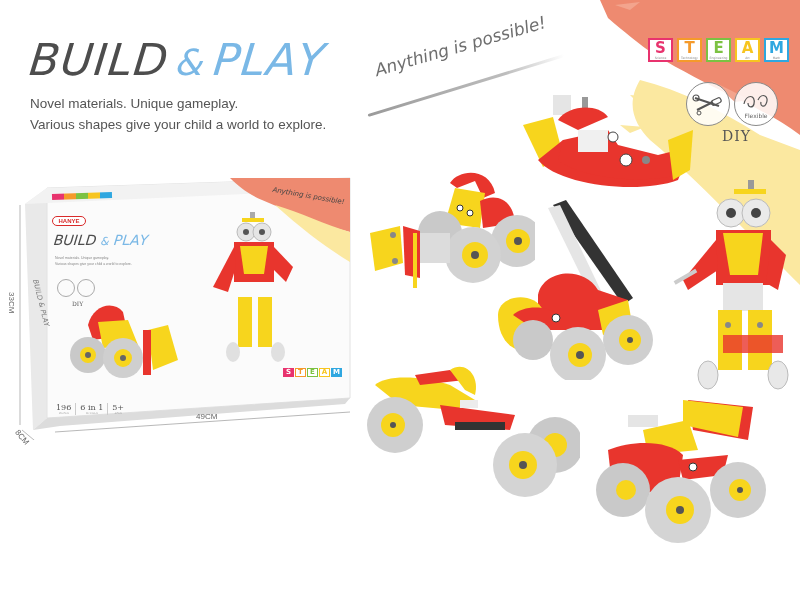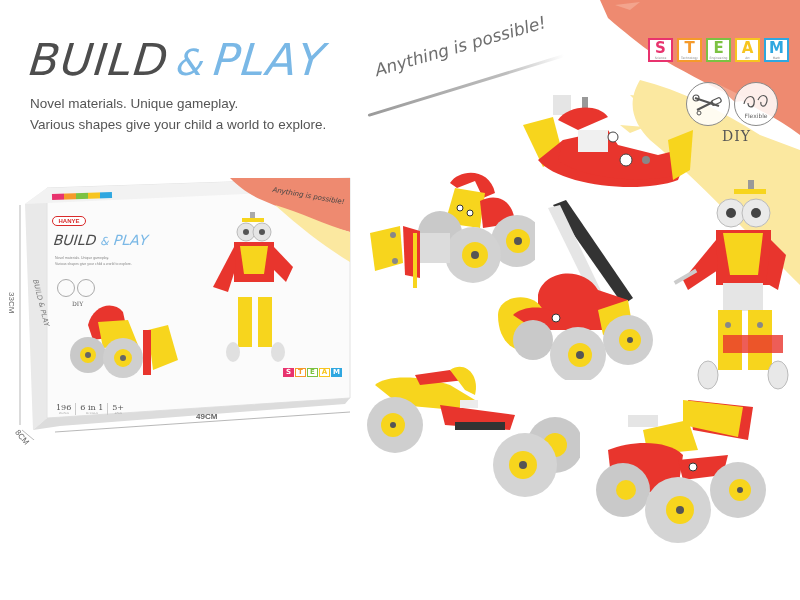--- a/index.html
+++ b/index.html
@@ -195,21 +195,21 @@
     <path d="M32,34 L60,34 L56,62 L36,62 Z" fill="#f7d51d"></path>
     <path d="M26,35 L5,75 L20,80 L28,55 Z" fill="#e8352d"></path>
     <path d="M66,35 L85,55 L78,70 L66,58 Z" fill="#e8352d"></path>
     <rect x="30" y="85" width="14" height="50" fill="#f7d51d"></rect>
     <rect x="50" y="85" width="14" height="50" fill="#f7d51d"></rect>
     <ellipse cx="25" cy="140" rx="7" ry="10" fill="#e0e0e0"></ellipse>
       <ellipse cx="70" cy="140" rx="7" ry="10" fill="#e0e0e0"></ellipse>
   </svg>
 
   <div class="dim" style="left:3px;top:292px;transform:rotate(90deg);transform-origin:left top;left:16px;">33CM</div>
-  <div class="dim" style="left:196px;top:412px;font-weight:bold;">49CM</div>
+  <div class="dim" style="left:196px;top:412px;">49CM</div>
   <div class="dim" style="left:20px;top:428px;transform:rotate(50deg);transform-origin:left top;">8CM</div>
 </div>
 
 <svg class="toy" style="left:365px;top:163px;" width="170" height="125" viewBox="0 0 170 125">
   <path d="M85,20 C95,5 125,5 130,30 L118,35 L110,18 L92,25 Z" fill="#e8352d"></path>
   <path d="M90,25 L120,30 L115,65 L80,60 Z" fill="#f7d51d"></path>
   <path d="M115,38 C130,30 148,35 150,60 L118,65 Z" fill="#e8352d"></path>
   <ellipse cx="75" cy="70" rx="22" ry="22" fill="#c9c9c9"></ellipse>
   <circle cx="152" cy="78" r="26" fill="#cfcfcf"></circle>
     <circle cx="153" cy="78" r="12" fill="#f7d51d"></circle>

